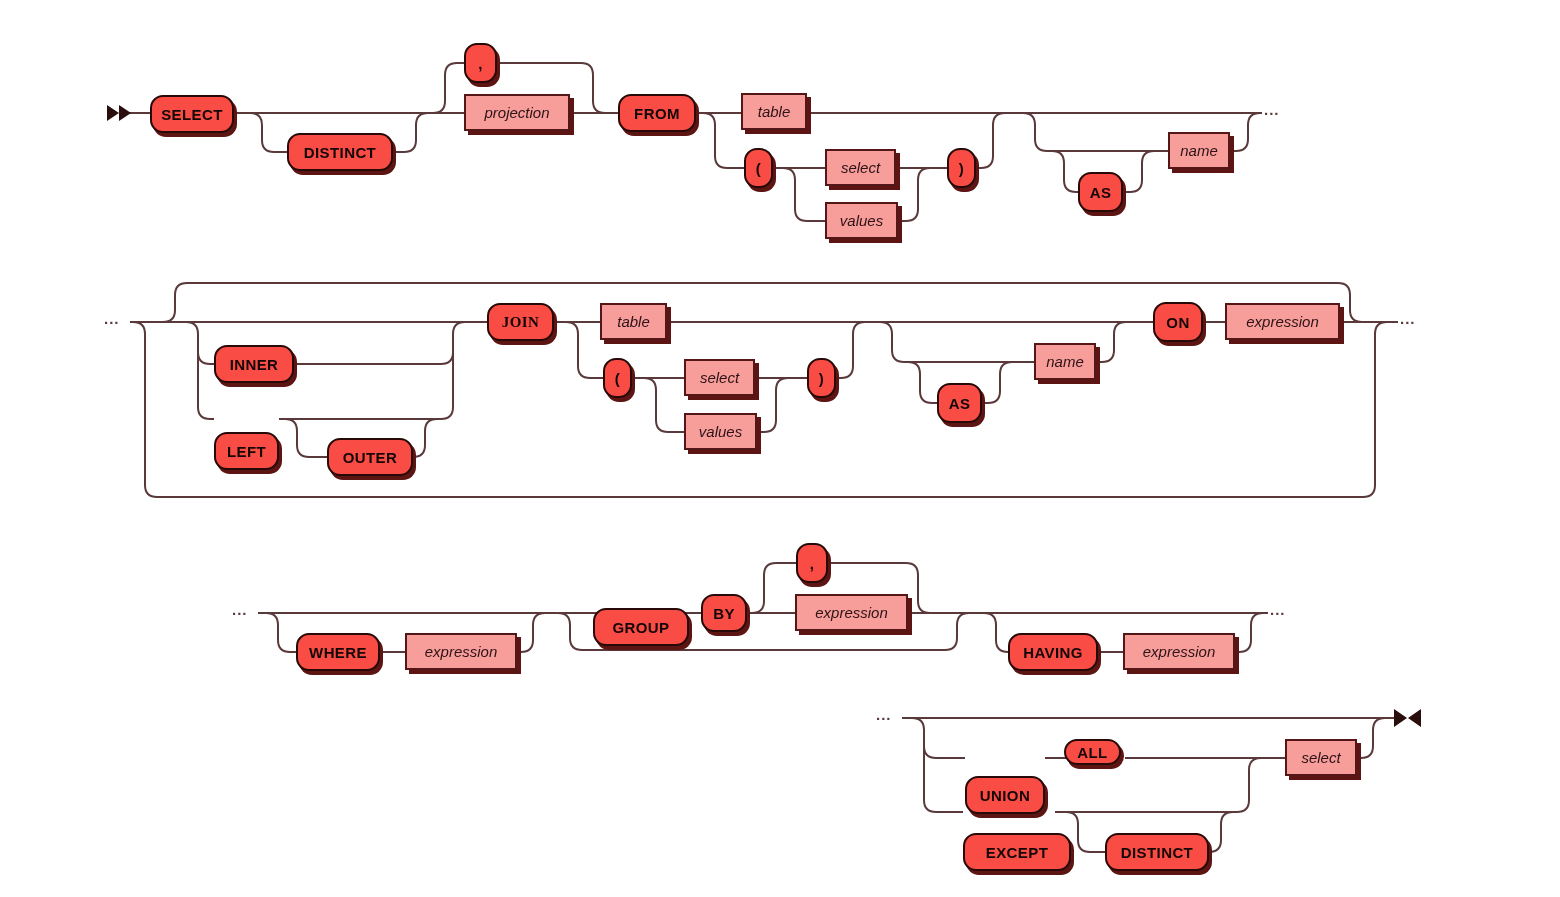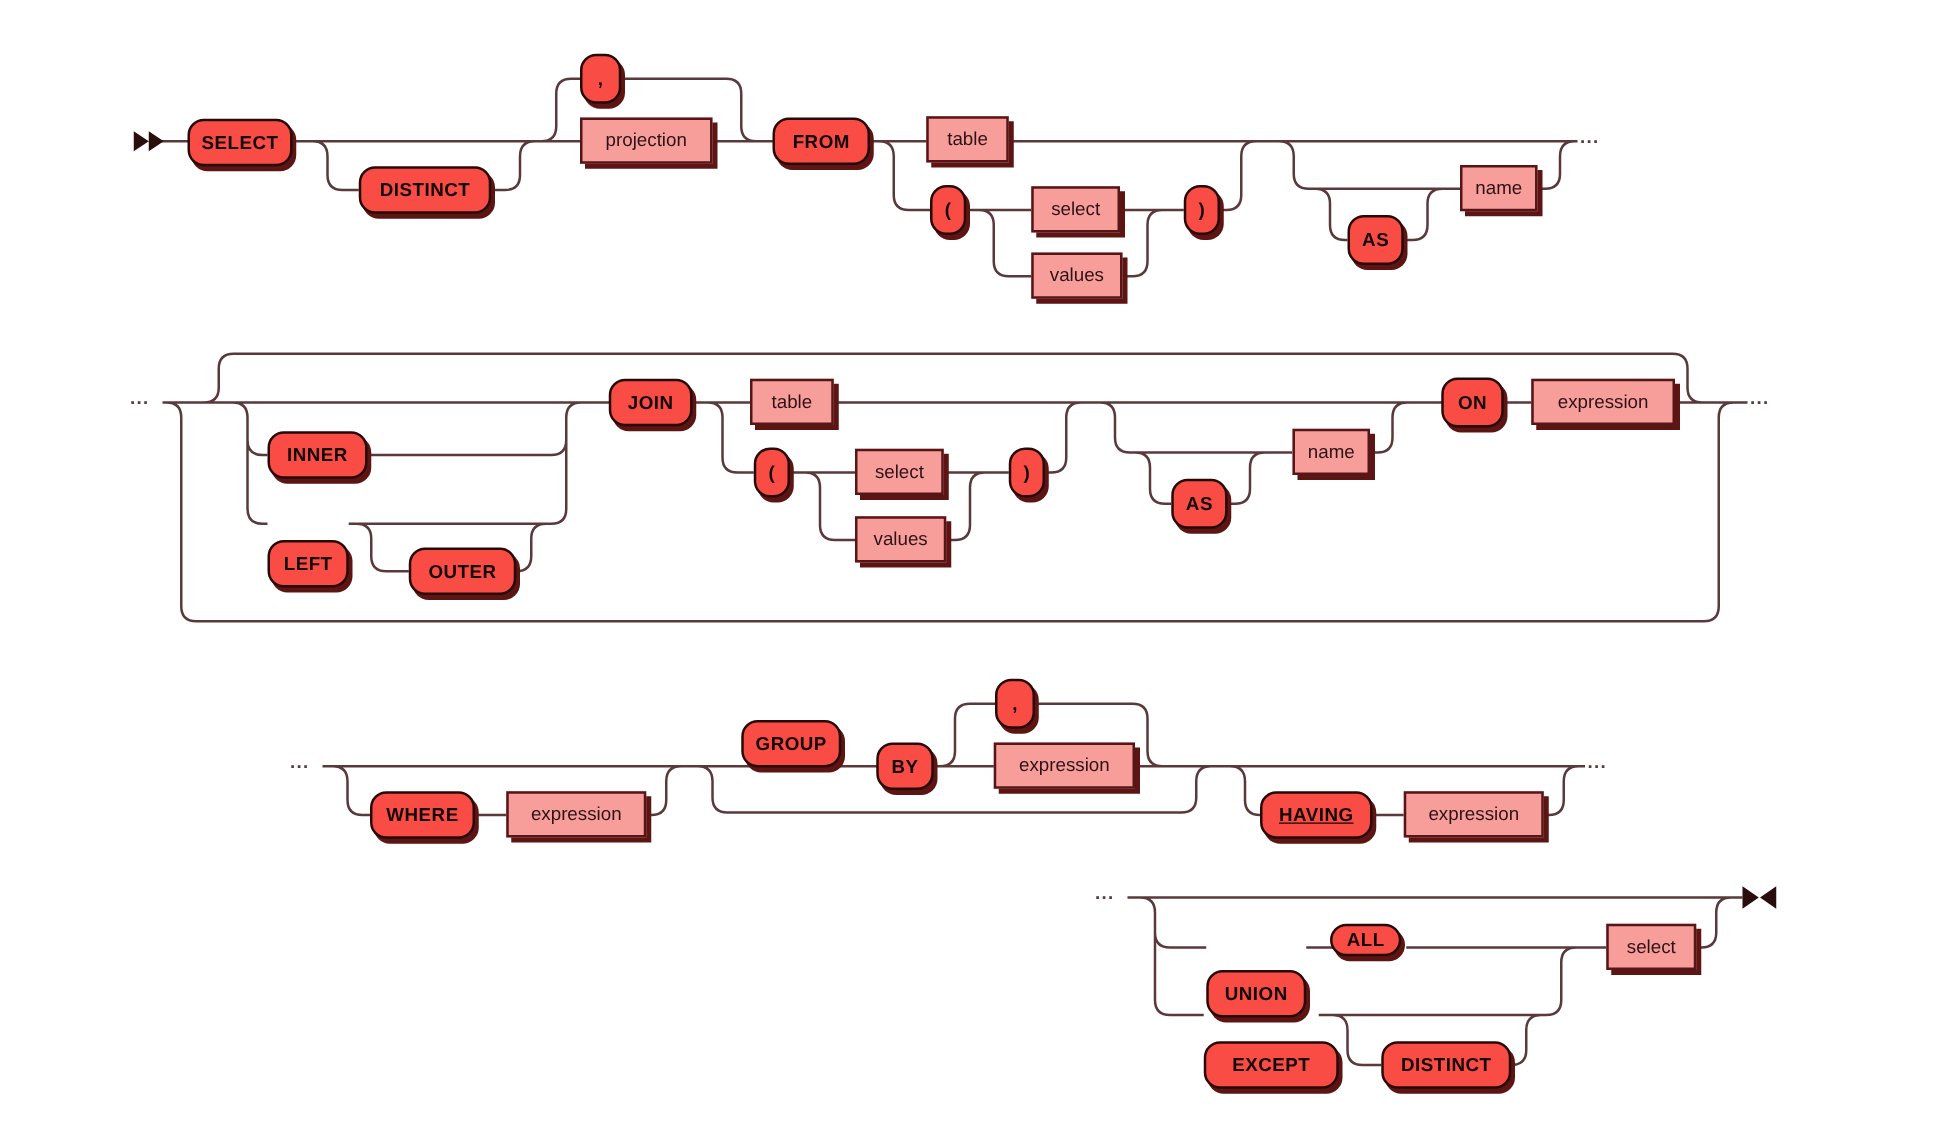--- a/index.html
+++ b/index.html
@@ -20,20 +20,21 @@
     border-radius:13px;
     box-shadow:3px 4px 0 var(--shadow,#5c1512);
     font-weight:bold;letter-spacing:.4px;
     color:var(--keyword-text,#140606);
   }
   .node.nonterminal{
     background:var(--nonterminal-fill,#f79e9b);
     border:2px solid var(--nonterminal-border,#551618);
     box-shadow:4px 4px 0 var(--shadow,#5c1512);
     color:var(--nonterminal-text,#2d1216);
+    font-style:italic;
   }
   .ellipsis{
     position:absolute;z-index:2;height:18px;line-height:18px;
     font-size:15px;font-weight:bold;letter-spacing:1px;
     color:var(--line,#5a393b);
   }
 </style>
 </head>
 <body>
 
@@ -116,37 +117,37 @@
       <div class="node nonterminal" style="left: 741px; top: 93px; width: 66px; height: 37px;">table</div>
       <div class="node terminal" style="left: 744px; top: 148px; width: 29px; height: 40px;">(</div>
       <div class="node nonterminal" style="left: 825px; top: 149px; width: 71px; height: 37px;">select</div>
       <div class="node nonterminal" style="left: 825px; top: 202px; width: 73px; height: 37px;">values</div>
       <div class="node terminal" style="left: 947px; top: 148px; width: 29px; height: 40px;">)</div>
       <div class="node terminal" style="left: 1078px; top: 172px; width: 45px; height: 40px;">AS</div>
       <div class="node nonterminal" style="left: 1168px; top: 132px; width: 62px; height: 37px;">name</div>
       <div class="node terminal" style="left: 214px; top: 345px; width: 80px; height: 38px; text-align: center;">INNER</div>
       <div class="node terminal" style="left: 214px; top: 400px; width: 65px; height: 38px; margin-top: 32px;">LEFT</div>
       <div class="node terminal" style="left: 327px; top: 438px; width: 86px; height: 38px;">OUTER</div>
-      <div class="node terminal" style="left: 487px; top: 303px; width: 67px; height: 38px;">JOIN</div>
+      <div class="node terminal" style="left: 487px; top: 303px; width: 67px; height: 38px; font-family: Liberation Serif, serif;">JOIN</div>
       <div class="node nonterminal" style="left: 600px; top: 303px; width: 67px; height: 37px;">table</div>
       <div class="node terminal" style="left: 603px; top: 358px; width: 29px; height: 40px;">(</div>
       <div class="node nonterminal" style="left: 684px; top: 359px; width: 71px; height: 37px;">select</div>
       <div class="node nonterminal" style="left: 684px; top: 413px; width: 73px; height: 37px;">values</div>
       <div class="node terminal" style="left: 807px; top: 358px; width: 29px; height: 40px;">)</div>
       <div class="node terminal" style="left: 937px; top: 383px; width: 45px; height: 40px;">AS</div>
       <div class="node nonterminal" style="left: 1034px; top: 343px; width: 62px; height: 37px;">name</div>
       <div class="node terminal" style="left: 1153px; top: 302px; width: 50px; height: 40px;">ON</div>
       <div class="node nonterminal" style="left: 1225px; top: 303px; width: 115px; height: 37px;">expression</div>
       <div class="node terminal" style="left: 296px; top: 633px; width: 84px; height: 38px; text-align: right;">WHERE</div>
       <div class="node nonterminal" style="left: 405px; top: 633px; width: 112px; height: 37px;">expression</div>
-      <div class="node terminal" style="left: 593px; top: 576px; width: 80px; height: 38px;">GROUP</div>
+      <div class="node terminal" style="left: 593px; top: 608px; width: 96px; height: 38px;">GROUP</div>
       <div class="node terminal" style="left: 701px; top: 594px; width: 46px; height: 38px; text-align: center;">BY</div>
       <div class="node terminal" style="left: 796px; top: 543px; width: 32px; height: 40px;">,</div>
       <div class="node nonterminal" style="left: 795px; top: 594px; width: 113px; height: 37px;">expression</div>
-      <div class="node terminal" style="left: 1008px; top: 633px; width: 90px; height: 38px; text-decoration: underline;">HAVING</div>
+      <div class="node terminal" style="left: 1008px; top: 633px; width: 90px; height: 38px;">HAVING</div>
       <div class="node nonterminal" style="left: 1123px; top: 633px; width: 112px; height: 37px;">expression</div>
       <div class="node terminal" style="left: 965px; top: 776px; width: 80px; height: 38px;">UNION</div>
       <div class="node terminal" style="left: 1064px; top: 739px; width: 57px; height: 26px;">ALL</div>
       <div class="node terminal" style="left: 963px; top: 793px; width: 108px; height: 38px; margin-top: 40px;">EXCEPT</div>
       <div class="node terminal" style="left: 1105px; top: 833px; width: 104px; height: 38px;">DISTINCT</div>
       <div class="node nonterminal" style="left: 1285px; top: 739px; width: 72px; height: 37px;">select</div>
       <div class="ellipsis" style="left: 1264px; top: 101px;">...</div>
       <div class="ellipsis" style="left: 104px; top: 310px;">...</div>
       <div class="ellipsis" style="left: 1400px; top: 310px;">...</div>
       <div class="ellipsis" style="left: 232px; top: 601px;">...</div>

